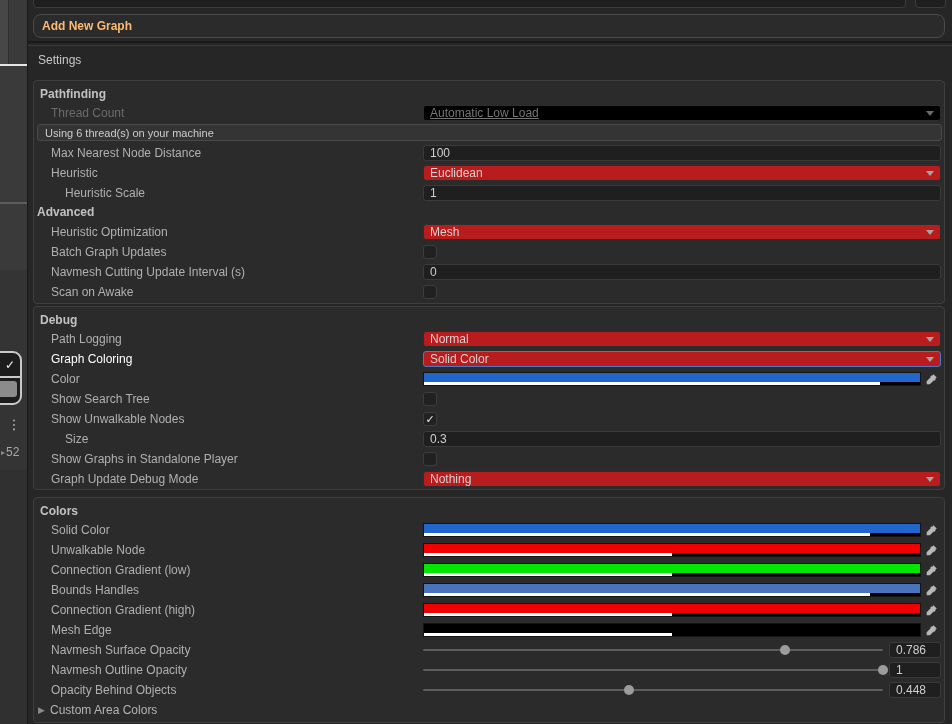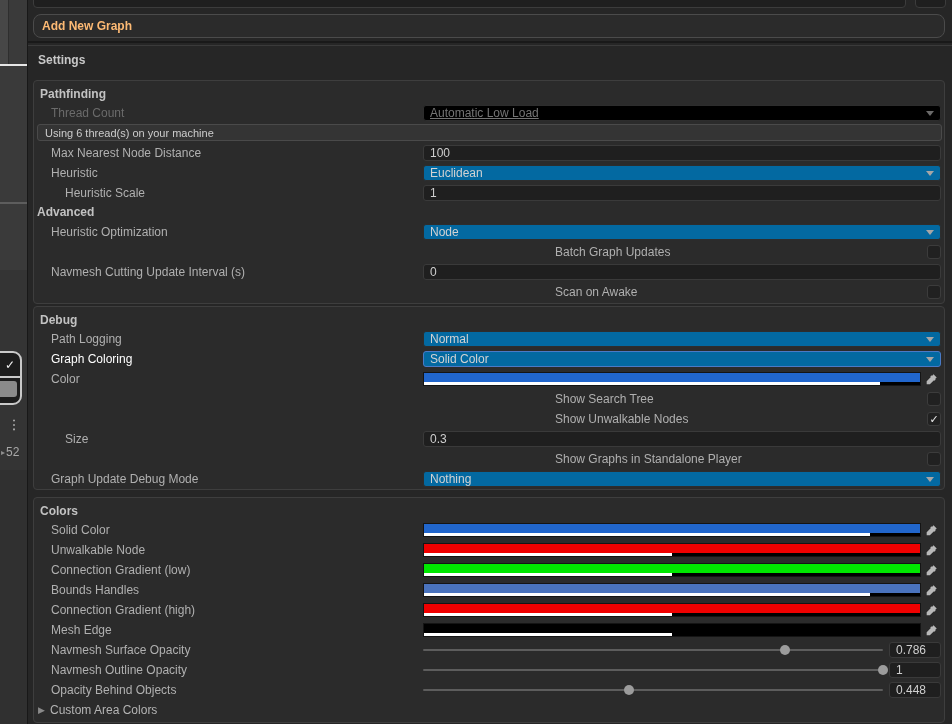--- a/index.html
+++ b/index.html
@@ -38,42 +38,42 @@
 
   .add-graph-btn {
     position:absolute; left:5px; top:14px; width:912px; height:24px;
     background:#2b2b2b; border:1px solid #4b4b4b; border-radius:8px;
     display:flex; align-items:center; padding-left:8px;
     color:#fdba74; font-weight:bold;
   }
   .sep1 { position:absolute; left:0; top:41px; width:924px; height:2px; background:#191919; }
   .sep2 { position:absolute; left:0; top:45px; width:924px; height:1px; background:#3a3a3a; }
 
-  .settings-header { position:absolute; left:10px; top:53px; height:16px; font-weight:bold; color:#c8c8c8; }
+  .settings-header { position:absolute; left:10px; top:53px; height:16px; font-weight:normal; color:#c8c8c8; }
 
   .box {
     position:absolute; left:5px; width:912px;
     background:#2b2b2b; border:1px solid #3e3e3e; border-radius:4px;
     padding-top:4px;
   }
   .box-pathfinding { top:80px;  height:224px; }
   .box-debug       { top:306px; height:184px; }
   .box-colors      { top:497px; height:226px; }
 
   .sec-header { height:18px; line-height:18px; padding-left:6px; font-weight:bold; color:#c2c2c2; }
   .sub-header { height:19px; line-height:19px; padding-left:3px; font-weight:bold; color:#c2c2c2; }
 
-  .row { height:20px; display:flex; align-items:center; padding:0 3px 0 17px;justify-content:flex-end; }
+  .row { height:20px; display:flex; align-items:center; padding:0 3px 0 17px; }
   .lbl { width:372px; flex:none; color:#b0b0b0; white-space:nowrap; overflow:hidden; }
   .lbl.indent { padding-left:14px; }
   .lbl.disabled { color:#6b6b6b; }
   .lbl.blue { color:#ffffff; }
 
   .dd {
-    flex:1; height:16px; background:#0369a1; border:1px solid #2d2d2d; border-radius:3px;
+    flex:1; height:16px; background:#b91c1c; border:1px solid #2d2d2d; border-radius:3px;
     position:relative; display:flex; align-items:center; padding:0 6px; color:#d2d2d2;
   }
   .dd .arrow { position:absolute; right:6px; top:5px; width:0; height:0;
     border-left:4px solid transparent; border-right:4px solid transparent; border-top:5px solid #a6a6a6; }
   .dd.disabled { background:#000000; color:#757575;text-decoration:underline; }
   .dd.disabled .arrow { border-top-color:#6a6a6a; }
   .dd.focused { border-color:#4a7ac6; }
 
   .tf {
     flex:1; height:16px; background:#1f1f1f; border:1px solid #3a3a3a; border-radius:3px;
@@ -177,21 +177,21 @@
         <div class="tf">
           <span>1</span>
         </div>
       </div>
 
       <div class="sub-header">Advanced</div>
 
       <div class="row">
         <span class="lbl">Heuristic Optimization</span>
         <div class="dd">
-          <span>Node</span>
+          <span>Mesh</span>
           <span class="arrow"></span>
         </div>
       </div>
 
       <div class="row">
         <span class="lbl">Batch Graph Updates</span>
         <span class="cb"></span>
       </div>
 
       <div class="row">

